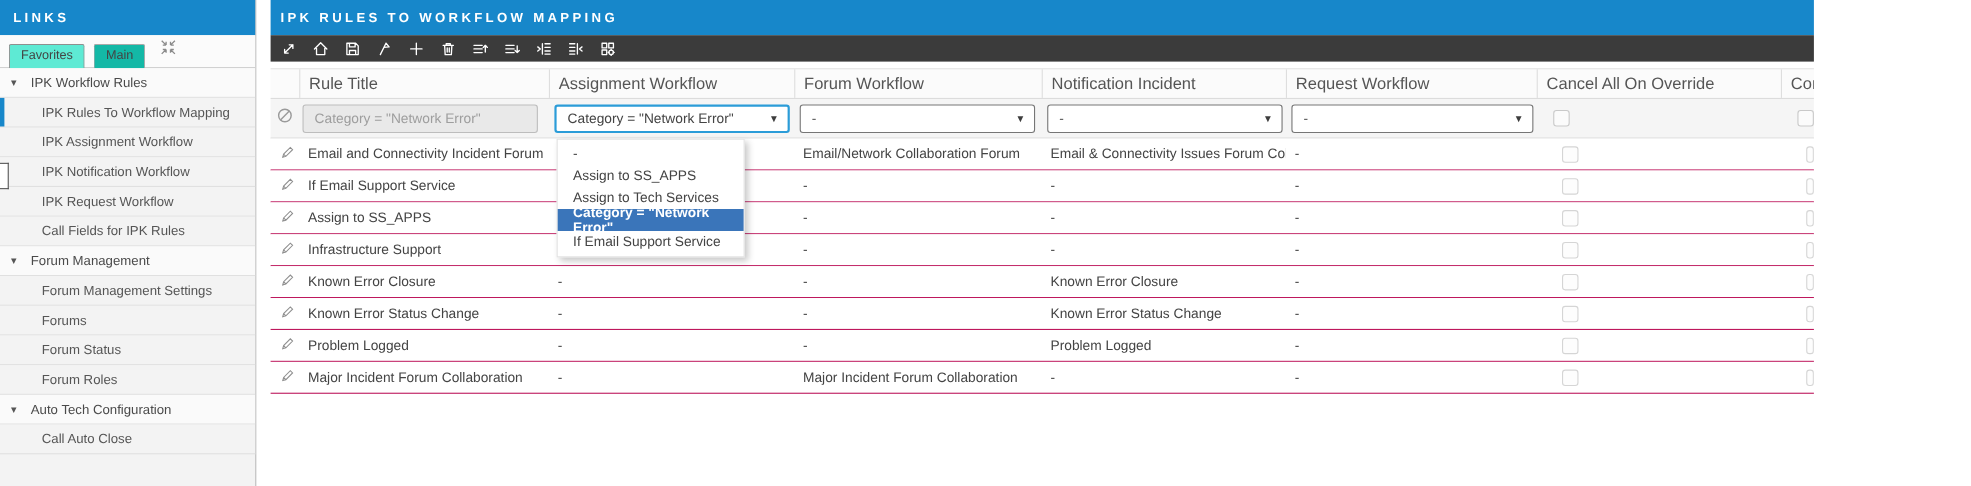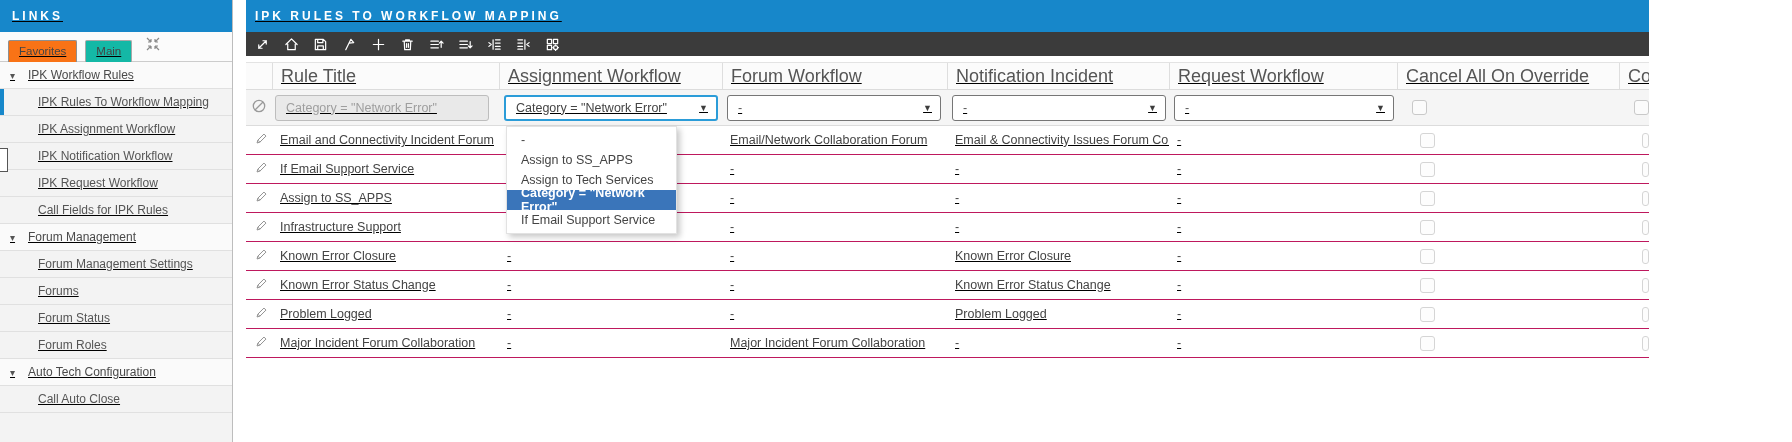--- a/index.html
+++ b/index.html
@@ -1,31 +1,31 @@
 <!DOCTYPE html>
 <html><head>
 <meta charset="utf-8">
 <style>
   * { margin:0; padding:0; box-sizing:border-box; }
   html,body { width:1792px; height:442px; overflow:hidden; background:#ffffff;
               font-family:"Liberation Sans", sans-serif; }
-  .screen { position:relative; width:1628px; height:442px; display:flex;text-decoration:underline; }
+  .screen { position:relative; width:1628px; height:442px; display:flex; }
 
   
   .sidebar { position:relative; width:233px; height:442px; background:#f3f3f3;
              border-right:1px solid #bdbdbd; flex:0 0 auto; }
   .sidebar-header { height:32px; background:#1787ca; color:#ffffff; font-size:12px;
              font-weight:bold; letter-spacing:3px; display:flex; align-items:center;
              padding-left:12px; }
   .tab-row { height:30px; background:#fbfbfb; border-bottom:1px solid #cccccc;
              display:flex; align-items:flex-end; padding:0 0 0 8px; }
   .tab { font-size:11.5px; color:#444; border:1px solid #a9a9a9; border-bottom:none;
          border-radius:2px 2px 0 0; padding:4px 10px 5px 10px; margin-right:8px;
          background:#14b8a6; position:relative; top:1px; }
-  .tab.active { background:#f97316; border-color:#8f8f8f;text-align:right; }
+  .tab.active { background:#5eead4; border-color:#8f8f8f;text-align:right; }
   .tab-collapse { margin:0 0 6px 6px; color:#8a8a8a; }
   .tree { list-style:none; }
   .tree li { height:27px; display:flex; align-items:center; font-size:12px; color:#555;
              border-bottom:1px solid #e0e0e0; position:relative; background:#f3f3f3; }
   .tree li.group { background:#fafafa; color:#4a4a4a; padding-left:10px; }
   .tree li.group .caret { font-size:10px; color:#555; margin-right:8px; width:10px; }
   .tree li.item { padding-left:38px; }
   .tree li.item.selected::before { content:""; position:absolute; left:0; top:0;
              width:4px; height:100%; background:#1787ca; }
   .edge-box { position:absolute; left:0; top:148px; width:8px; height:24px;
@@ -44,21 +44,21 @@
   .tb-icon { width:16px; height:16px; display:inline-flex; align-items:center;
              justify-content:center; }
   .tb-icon svg { width:15px; height:15px; stroke:#ffffff; fill:none;
              stroke-width:1.3; stroke-linecap:round; stroke-linejoin:round; }
 
   
   .grid-row { display:grid;
       grid-template-columns:26px 227px 223px 225px 222px 228px 222px 1fr; }
   .thead { margin-top:6px; height:28px; background:#fbfbfb;
            border-top:1px solid #e3e3e3; border-bottom:1px solid #dcdcdc; }
-  .thead .hcell { display:flex; align-items:center; padding-left:8px; font-size:18px;
+  .thead .hcell { display:flex; align-items:center; padding-left:8px; font-size:15px;
            color:#555; border-left:1px solid #dedede; overflow:hidden; white-space:nowrap; }
   .thead .hcell:first-child { border-left:none; }
   .edit-row { height:36px; background:#f5f5f5; border-bottom:1px solid #dcdcdc; }
   .edit-row > div { display:flex; align-items:center; }
   .cancel-glyph svg { width:16px; height:16px; stroke:#9a9a9a; fill:none; stroke-width:1.3; }
   .txt-input { height:26px; width:214px; margin-left:3px; background:#e9e9e9;
            border:1px solid #bdbdbd; border-radius:3px; color:#9e9e9e; font-size:12.5px;
            padding:0 10px; font-family:"Liberation Sans", sans-serif; }
   .combo { height:26px; margin-left:5px; background:#ffffff; border:1px solid #767676;
            border-radius:3px; display:flex; align-items:center; justify-content:space-between;

